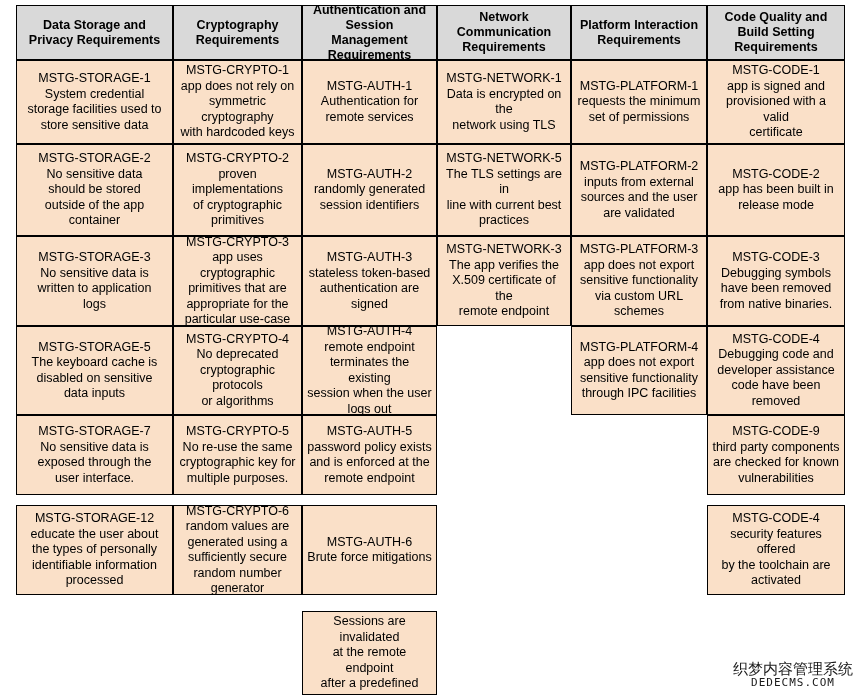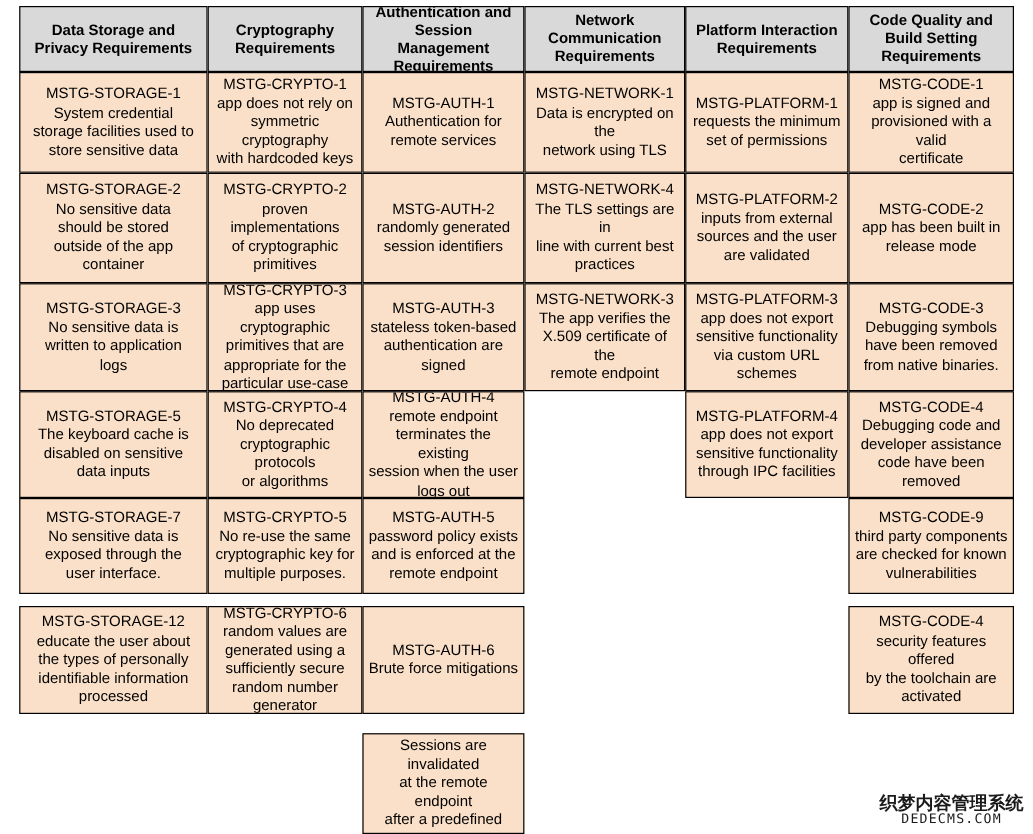--- a/index.html
+++ b/index.html
@@ -89,21 +89,21 @@
     position: absolute;
     right: 8px;
     bottom: 6px;
     text-align: center;
     line-height: 1.05;
     user-select: none;
   }
   #watermark .wm-cn {
     font-family: "DejaVu Sans", sans-serif;
     font-size: 15px;
-    font-weight: bold;
+    font-weight: normal;
     color: #1a1a1a;
     letter-spacing: 0px;
     display: block;
   }
   #watermark .wm-en {
     font-family: "DejaVu Sans Mono", monospace;
     font-size: 11px;
     font-weight: normal;
     color: #1a1a1a;
     letter-spacing: 1px;
@@ -257,21 +257,21 @@
         <span class="cell-text">Network
 Communication
 Requirements</span>
       </div>
       <div class="cell r-0 body">
         <span class="cell-text">MSTG-NETWORK-1
 Data is encrypted on the
 network using TLS</span>
       </div>
       <div class="cell r-1 body">
-        <span class="cell-text">MSTG-NETWORK-4
+        <span class="cell-text">MSTG-NETWORK-5
 The TLS settings are in
 line with current best
 practices</span>
       </div>
       <div class="cell r-2 body">
         <span class="cell-text">MSTG-NETWORK-3
 The app verifies the
 X.509 certificate of the
 remote endpoint</span>
       </div>

